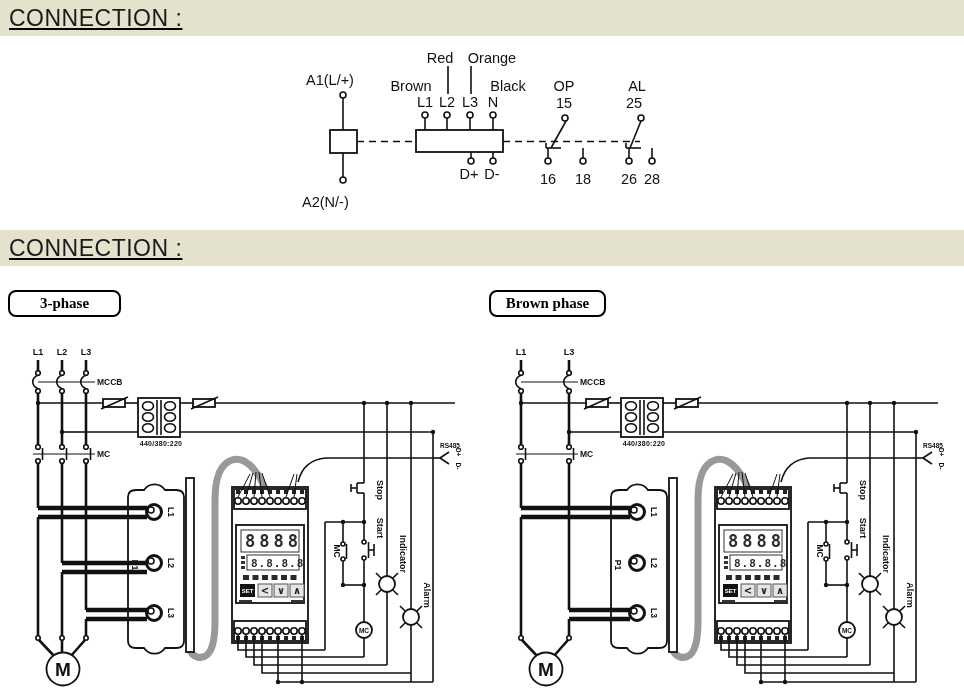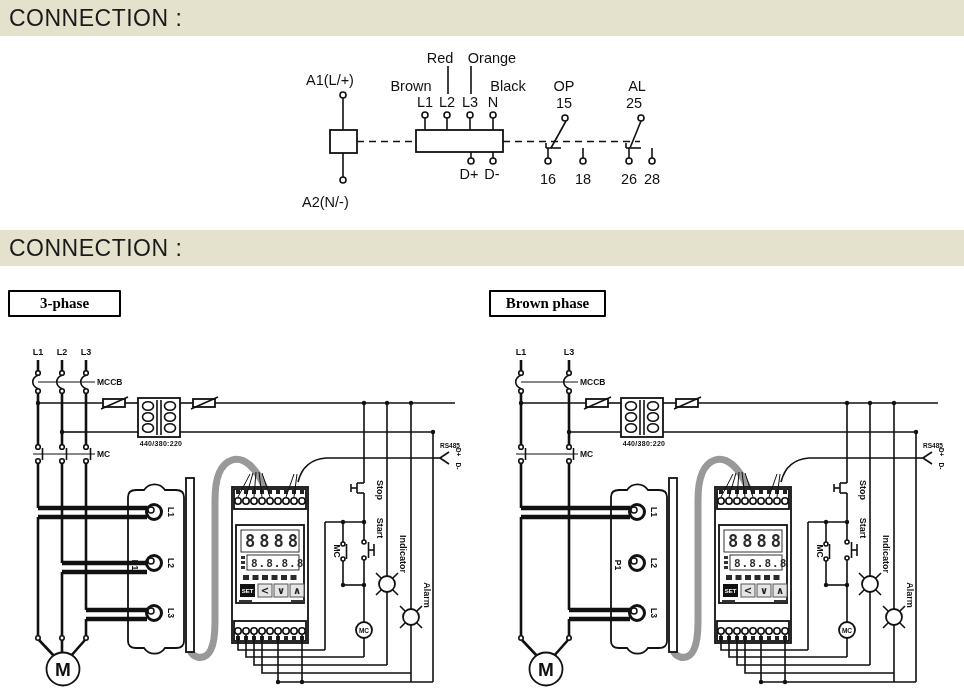--- a/index.html
+++ b/index.html
@@ -1,24 +1,24 @@
 <!DOCTYPE html>
 <html style="--header-bg: #e4e2cd; --cable-gray: #999999; --line: #111111;"><head>
 <meta charset="utf-8">
 <style>
   :root{ --header-bg:#e4e2cd; --cable-gray:#999999; --line:#111111; }
   html,body{margin:0;padding:0;}
   body{width:964px;height:688px;background:#fff;position:relative;overflow:hidden;
        font-family:"Liberation Sans",sans-serif;}
-  .bar{position:absolute;left:0;width:964px;height:36px;background:var(--header-bg,#e4e2cd);}
+  .bar{position:absolute;left:0;width:964px;height:36px;background:var(--header-bg,#e4e2cd);text-decoration:underline;}
   .bar .t{font-size:23px;color:#1a1a1a;line-height:36px;padding-left:9px;letter-spacing:.5px;}
   #bar1{top:0;} #bar2{top:230px;}
   #topsvg{position:absolute;left:0;top:37px;}
   #botsvg{position:absolute;left:0;top:330px;}
-  .tag{position:absolute;top:290px;height:23px;border:2px solid #000;border-radius:1px;
+  .tag{position:absolute;top:290px;height:23px;border:2px solid #000;border-radius:8px;
        background:#fff;font-family:"Liberation Serif",serif;font-weight:bold;font-size:15px;
        text-align:center;line-height:23px;color:#000;}
   #tag3{left:8px;width:109px;} #tag1{left:489px;width:113px;}
   
   .ln{stroke:#111;stroke-width:1.6;fill:none;}
   .th{stroke:#111;stroke-width:1;fill:none;}
   .wr{stroke:#111;stroke-width:2.6;fill:none;}
   .tw{stroke:#111;stroke-width:4.6;fill:none;}
   .dash{stroke:#111;stroke-width:1.6;fill:none;stroke-dasharray:7 5;}
   .oc{fill:#fff;stroke:#111;stroke-width:1.6;}

